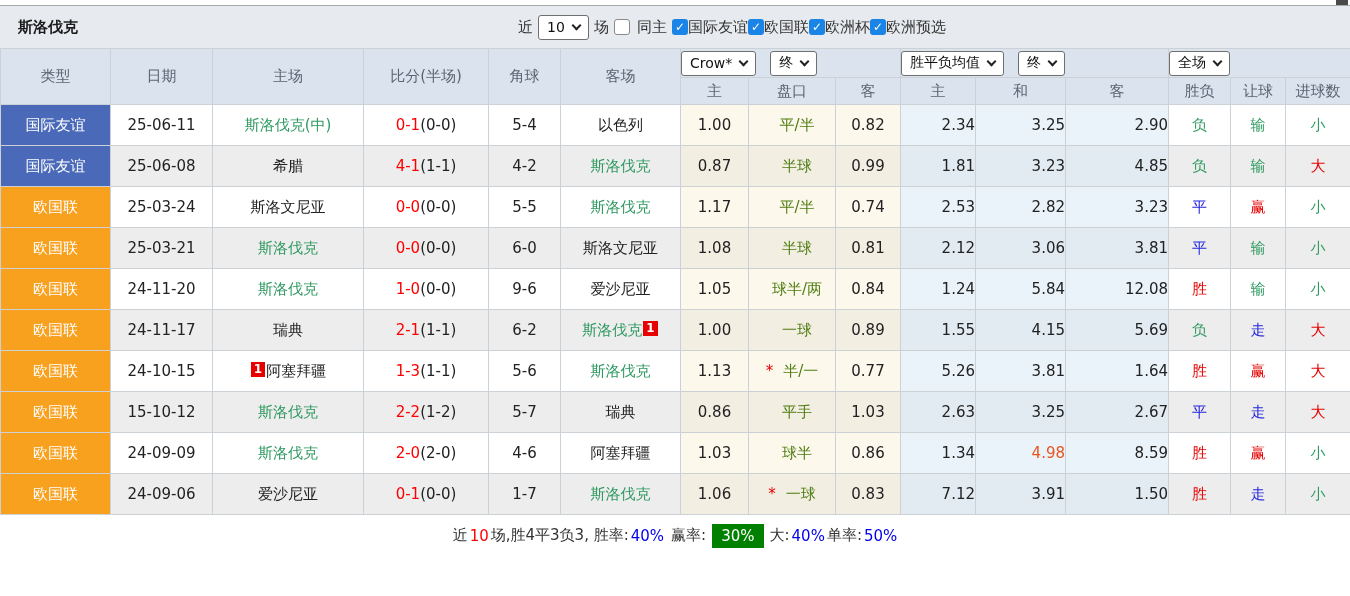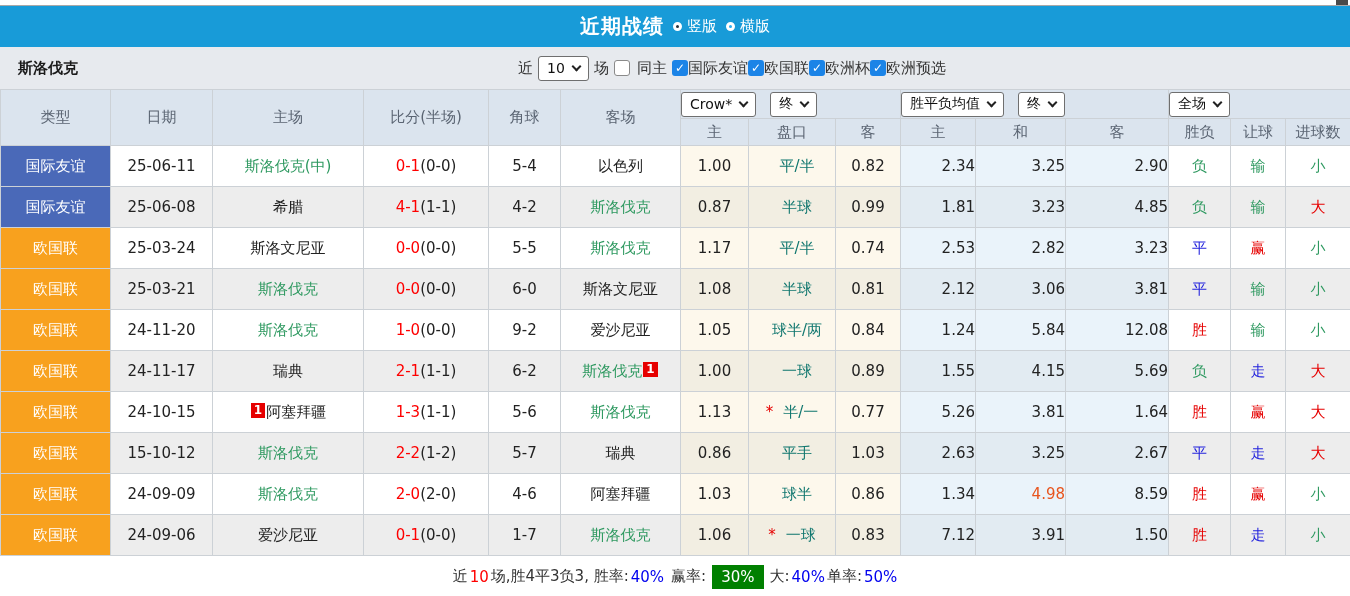--- a/index.html
+++ b/index.html
@@ -42,50 +42,39 @@
   tr.even td { background: #ededed; }
   td.type { color: #fff; font-size: 15px; }
   td.c-cream { background: #fdf8ec; }
   tr.even td.c-cream { background: #f2eee2; }
   td.c-blue { background: #eaf3fa; text-align: right; }
   tr.even td.c-blue { background: #e2ebf2; }
   .ft { color: #fe0000; }
   .ht { color: #222; }
   .team-green { color: #2e9960; }
   .card { background: #e60000; color: #fff; font-size: 12px; font-weight: bold; line-height: 15px; padding: 0 3px; display: inline-block; vertical-align: text-top; margin: 0 1px; }
-  .hcap { color: #0f766e; margin-left: 10px; }
+  .hcap { color: #4d7c0f; margin-left: 10px; }
   .star { color: #e60000; }
 
   
   .footer { height: 41px; display: flex; align-items: center; justify-content: center; font-size: 15px; color: #333; }
   .footer span { margin: 0 1px; }
   .f-blue { color: #0000ee; }
   .f-red { color: #ff0000; }
   .f-rate { background: #008000; color: #fff; padding: 3px 9px; margin: 0 5px !important; }
 </style>
 </head>
 <body>
 
 <div class="page">
 
   <div class="top-strip">
     <div class="nub"></div>
   </div>
 
-  <div class="title-bar">
-    <span class="title">近期战绩</span>
-    <span class="radio-opt">
-      <span class="radio checked"></span>
-      <span>竖版</span>
-    </span>
-    <span class="radio-opt">
-      <span class="radio unchecked"></span>
-      <span>横版</span>
-    </span>
-  </div>
 
   <div class="filter-bar">
     <span class="team-name">斯洛伐克</span>
     <div class="filter-controls">
       <span class="lbl">近</span>
       <span class="sel">
         <span>10</span>
         <span class="chev"></span>
       </span>
       <span class="lbl">场</span>
@@ -250,21 +239,21 @@
           <td class="c-blue">3.81</td>
           <td style="color: rgb(35, 35, 221);">平</td>
           <td style="color: rgb(46, 153, 96);">输</td>
           <td style="color: rgb(46, 153, 96);">小</td>
         </tr>
         <tr class="odd">
           <td class="type" style="background: rgb(248, 161, 30);">欧国联</td>
           <td>24-11-20</td>
           <td><span class="team-green">斯洛伐克</span></td>
           <td><span class="ft">1-0</span><span class="ht">(0-0)</span></td>
-          <td>9-2</td>
+          <td>9-6</td>
           <td><span>爱沙尼亚</span></td>
           <td class="c-cream">1.05</td>
           <td class="c-cream "><span class="hcap">球半/两</span></td>
           <td class="c-cream">0.84</td>
           <td class="c-blue">1.24</td>
           <td class="c-blue">5.84</td>
           <td class="c-blue">12.08</td>
           <td style="color: rgb(230, 0, 0);">胜</td>
           <td style="color: rgb(46, 153, 96);">输</td>
           <td style="color: rgb(46, 153, 96);">小</td>

